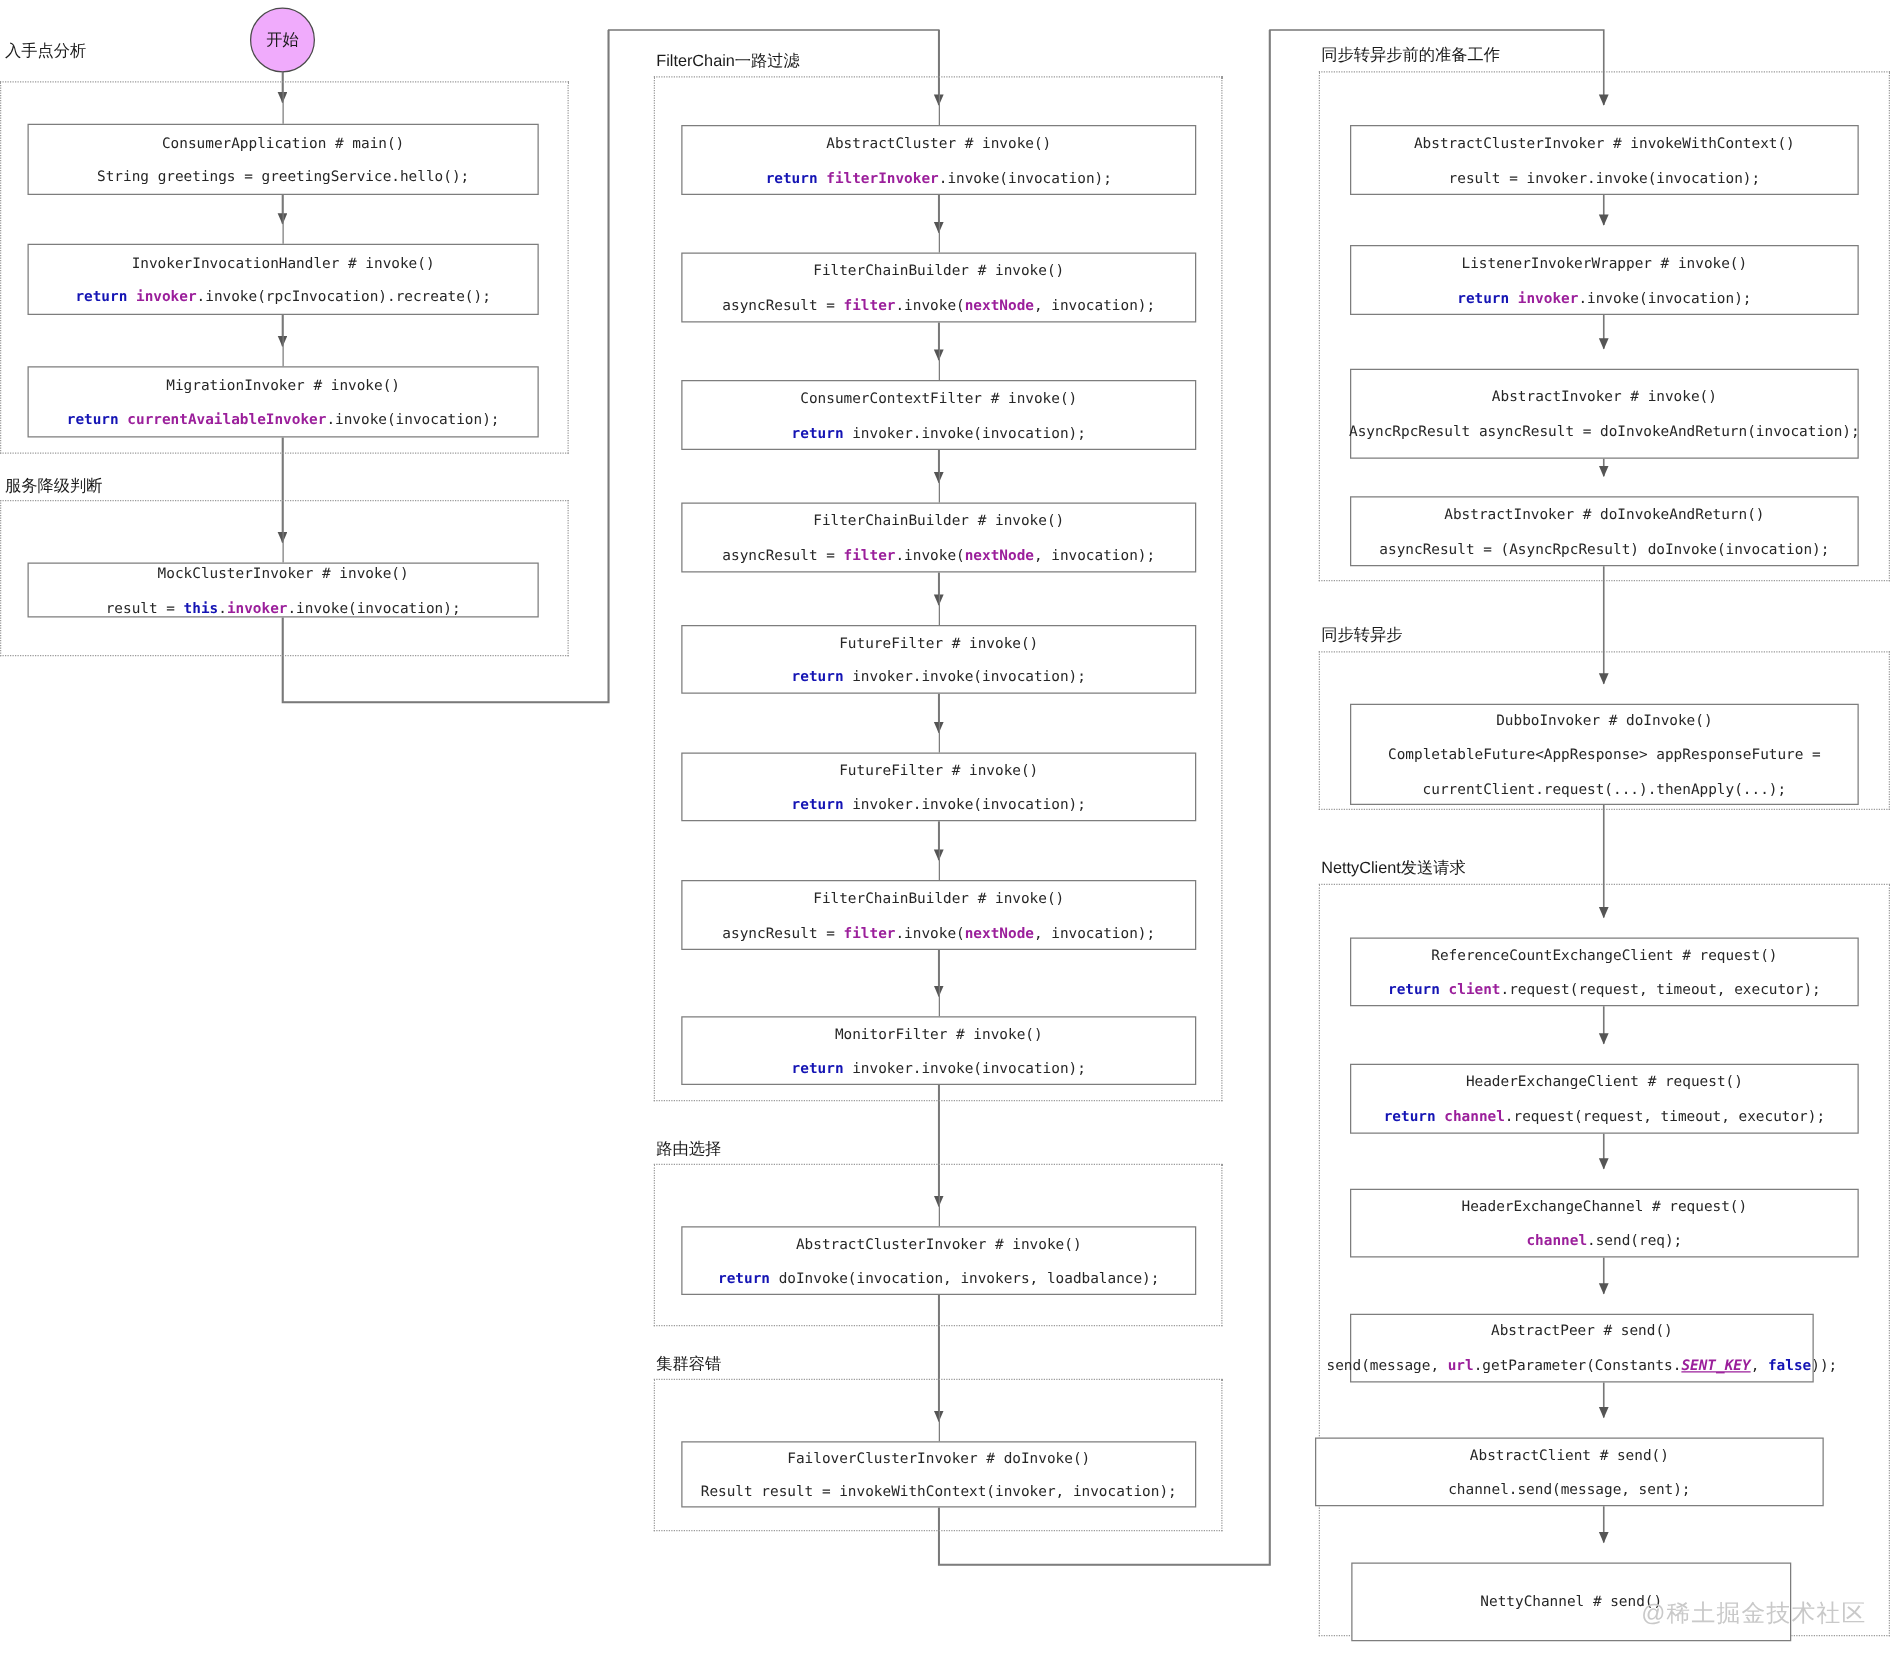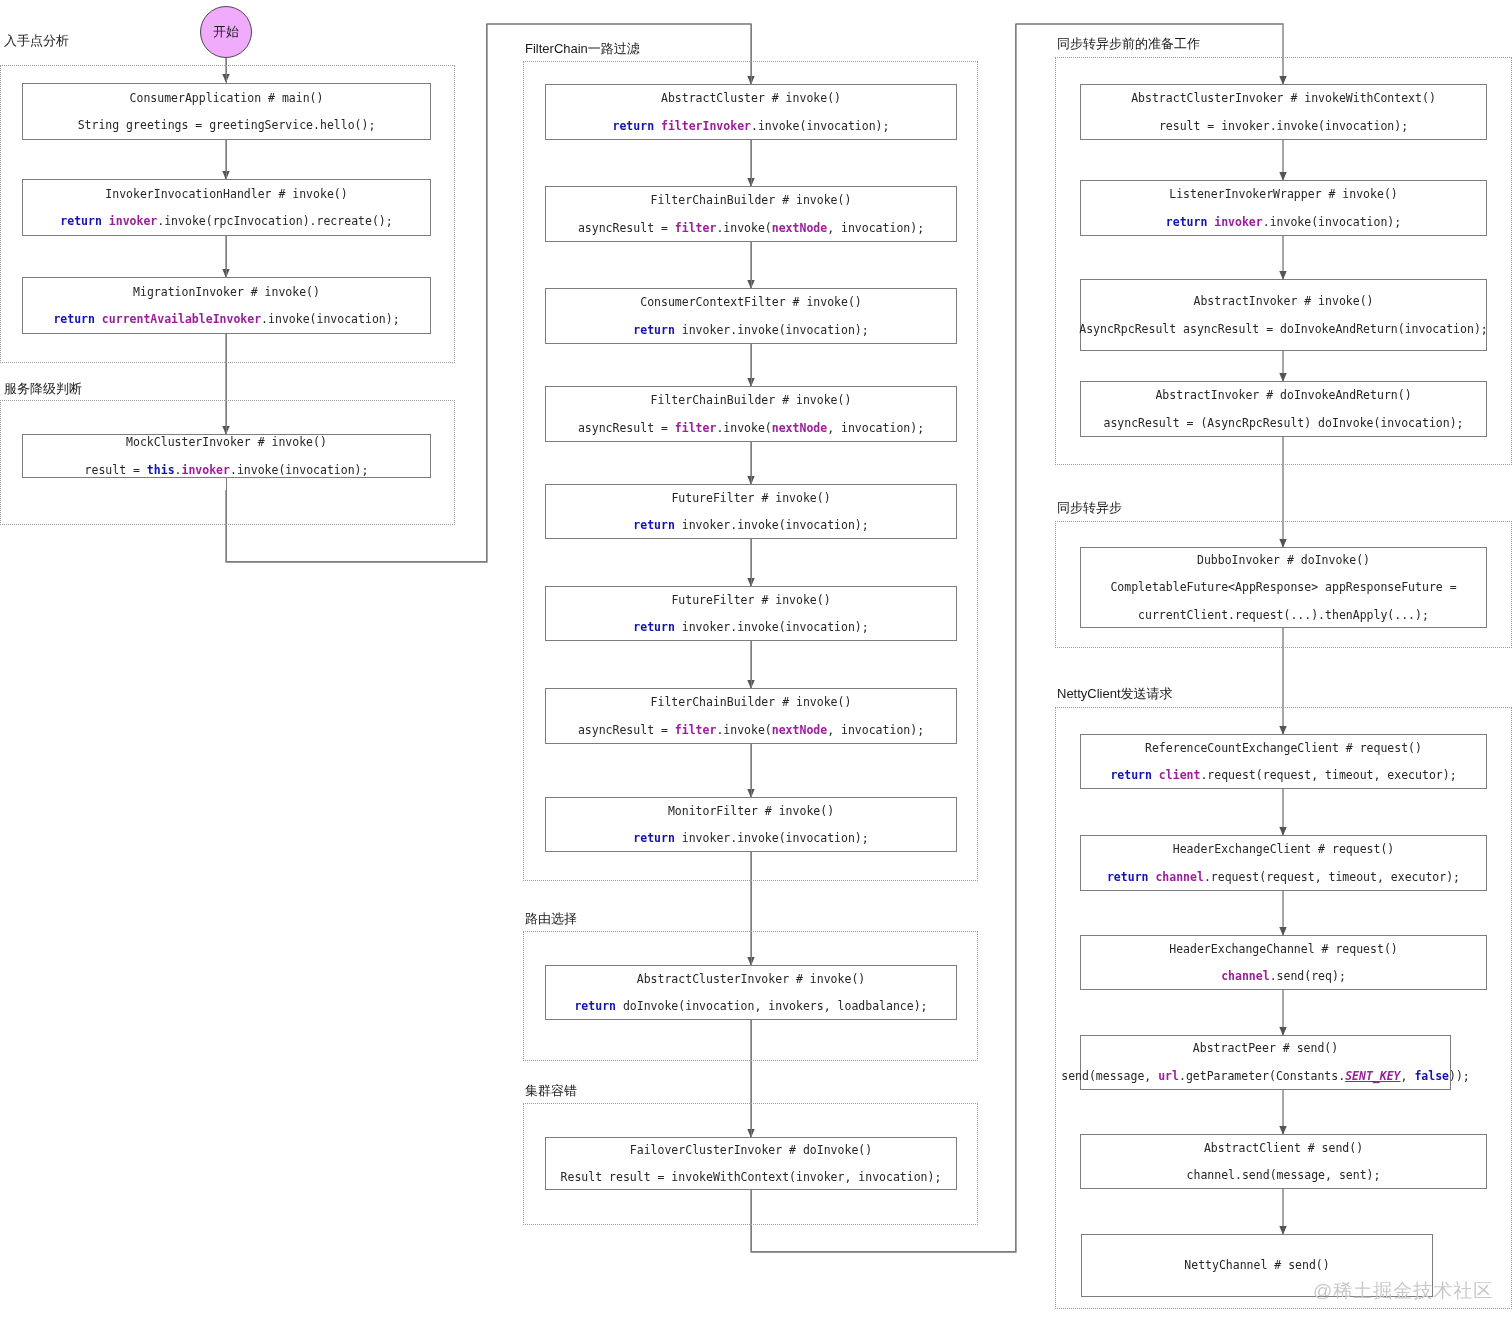--- a/index.html
+++ b/index.html
@@ -48,20 +48,21 @@
     z-index:4;
     display:flex;
     flex-direction:column;
     align-items:center;
     justify-content:center;
     font-family:"DejaVu Sans Mono", monospace;
     font-size:11.5px;
     color:#262626;
     line-height:1.25;
     padding:6px 4px;
+    margin-top:16px;
   }
   .node .ln { white-space:pre; text-align:center; }
   .node .ln + .ln { margin-top:13px; }
 
   
   .kw   { color:#1414b4; font-weight:bold; }   
   .var  { color:#9b1f9b; font-weight:bold; }   
   .cst  { color:#9b1f9b; font-weight:bold; font-style:italic; text-decoration:underline; }
 
   
@@ -274,21 +275,21 @@
   <div class="node" style="left:1080px; top:935px; width:407px; height:55px;">
     <span class="ln">HeaderExchangeChannel # request()</span>
     <span class="ln"><span class="var">channel</span>.send(req);</span>
   </div>
 
   <div class="node" style="left:1080px; top:1035px; width:371px; height:55px;justify-content:flex-end;">
     <span class="ln">AbstractPeer # send()</span>
     <span class="ln">send(message, <span class="var">url</span>.getParameter(Constants.<span class="cst">SENT_KEY</span>, <span class="kw">false</span>));</span>
   </div>
 
-  <div class="node" style="left:1080px; top:1134px; width:407px; height:55px;">
+  <div class="node" style="left:1052px; top:1134px; width:407px; height:55px;">
     <span class="ln">AbstractClient # send()</span>
     <span class="ln">channel.send(message, sent);</span>
   </div>
 
   <div class="node" style="left:1081px; top:1234px; width:352px; height:63px;">
     <span class="ln">NettyChannel # send()</span>
   </div>
 
   <div class="watermark" style="left:1313px; top:1278px;">@稀土掘金技术社区</div>
 

